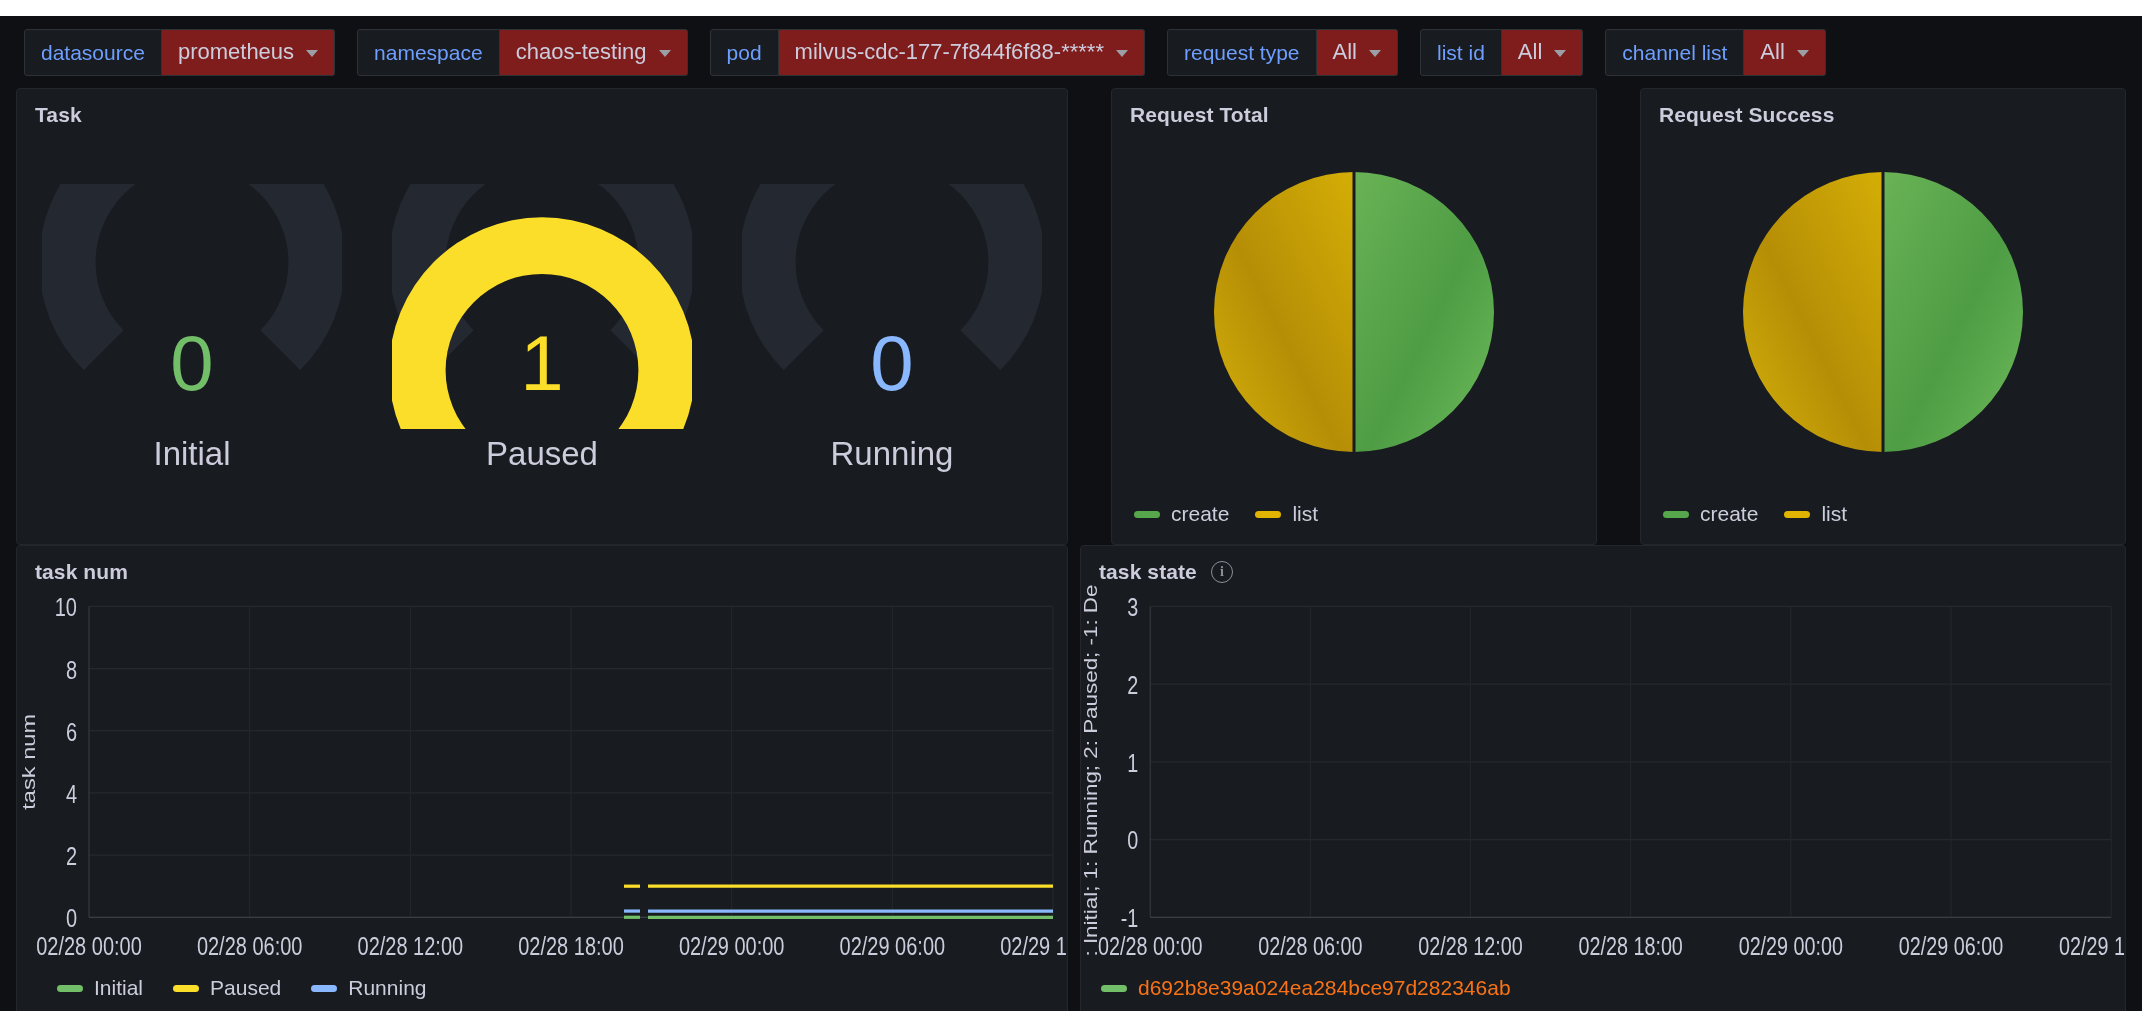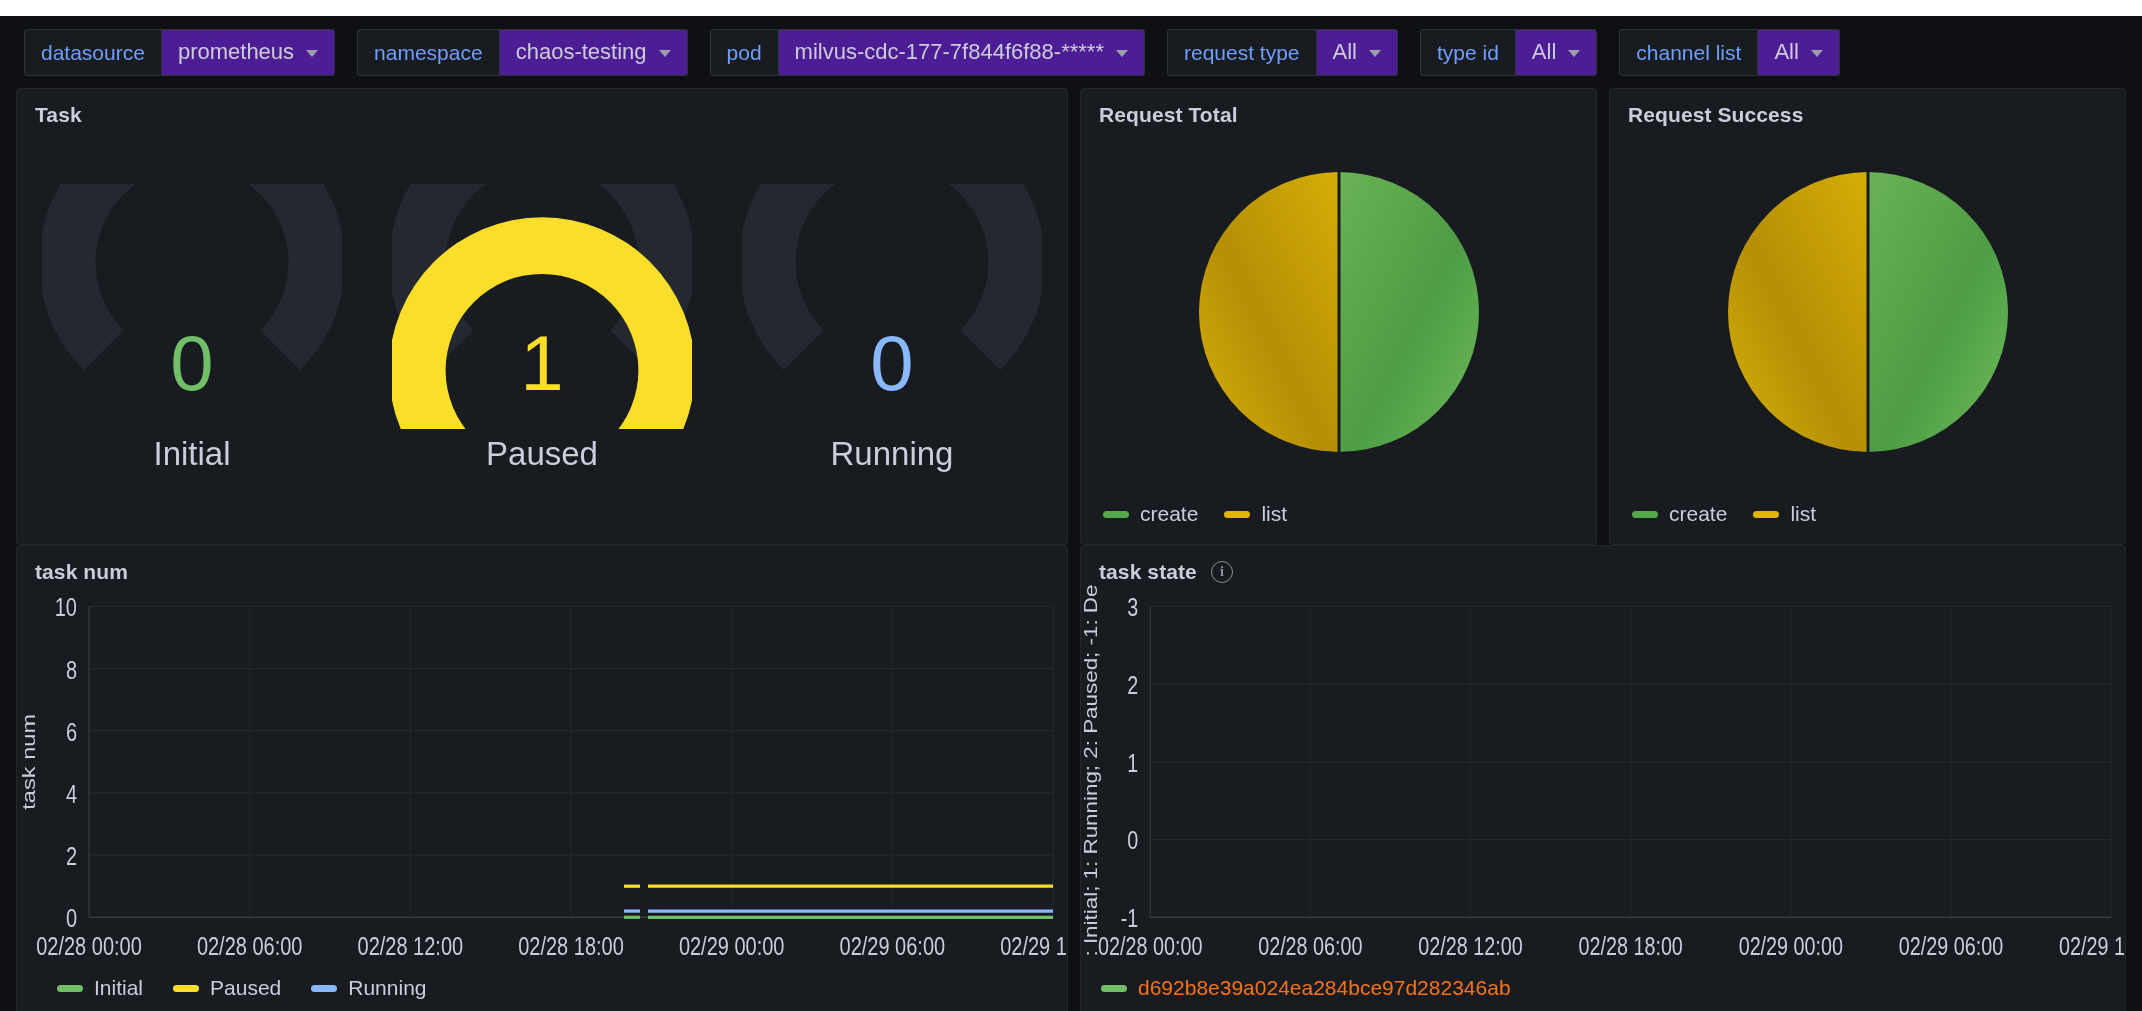--- a/index.html
+++ b/index.html
@@ -31,21 +31,21 @@
     border: 1px solid #2c3235;
     border-radius: 3px 0 0 3px;
     color: #6e9fff;
     font-size: 21px;
     font-weight: 500;
     padding: 0 16px;
     height: 47px; line-height: 45px;
     white-space: nowrap;
   }
   .var-value {
-    background: #4c1d95;
+    background: #7f1d1d;
     border: 1px solid #2c3235;
     border-left: none;
     border-radius: 0 3px 3px 0;
     color: #ccccdc;
     font-size: 22px;
     padding: 0 16px;
     height: 47px;
     display: flex; align-items: center; gap: 12px;
     white-space: nowrap;
   }
@@ -97,21 +97,21 @@
   .gauge-svg-wrap { position: relative; width: 300px; height: 245px; }
   .gauge-svg { position: absolute; left: 0; top: 0; }
   .gauge-val {
     position: absolute; left: 0; right: 0; top: 140px;
     text-align: center; font-size: 78px; font-weight: 400;
     line-height: 1;
   }
   .gauge-name { font-size: 33px; color: #ccccdc; margin-top: 6px; }
 
   
-  .panel-pie { flex: 1 1 0; }
+  .panel-pie { flex: 1 1 0; margin-left: 31px; }
   .pie-body { flex: 1 1 auto; display: flex; align-items: center; justify-content: center; padding-bottom: 6px; }
   .pie-legend {
     display: flex; gap: 26px; align-items: center;
     padding: 0 0 18px 22px;
     font-size: 21px; color: #ccccdc;
   }
   .lg-item { display: flex; align-items: center; gap: 11px; }
   .lg-swatch { width: 26px; height: 7px; border-radius: 4px; display: inline-block; }
 
   
@@ -159,21 +159,21 @@
 
     <div class="varcluster">
       <div class="var-label">request type</div>
       <div class="var-value">
         <span>All</span>
         <span class="caret"></span>
       </div>
     </div>
 
     <div class="varcluster">
-      <div class="var-label">type id</div>
+      <div class="var-label">list id</div>
       <div class="var-value">
         <span>All</span>
         <span class="caret"></span>
       </div>
     </div>
 
     <div class="varcluster">
       <div class="var-label">channel list</div>
       <div class="var-value">
         <span>All</span>

